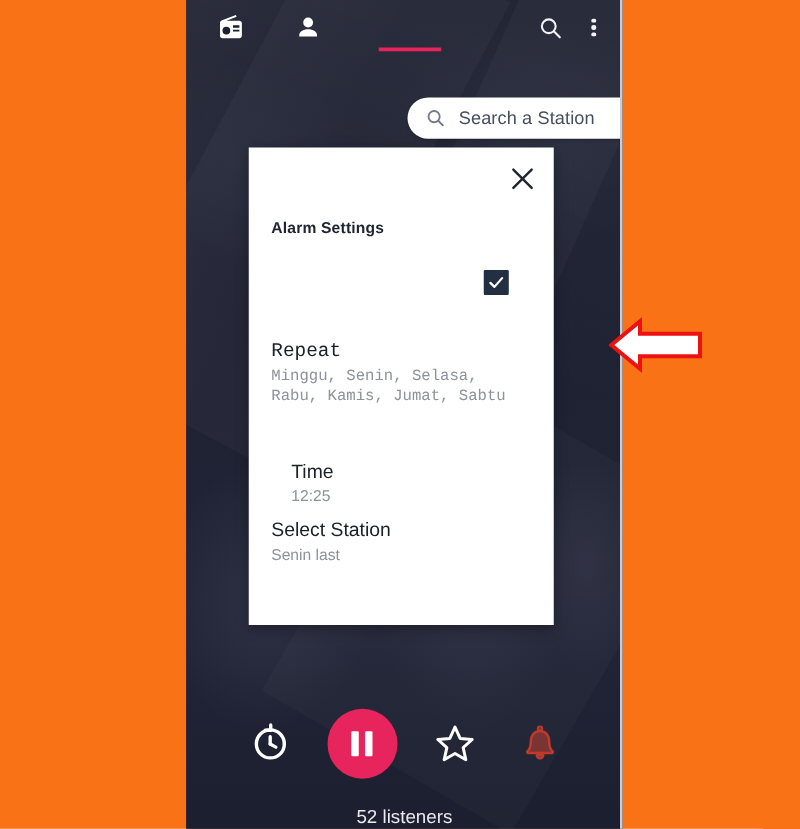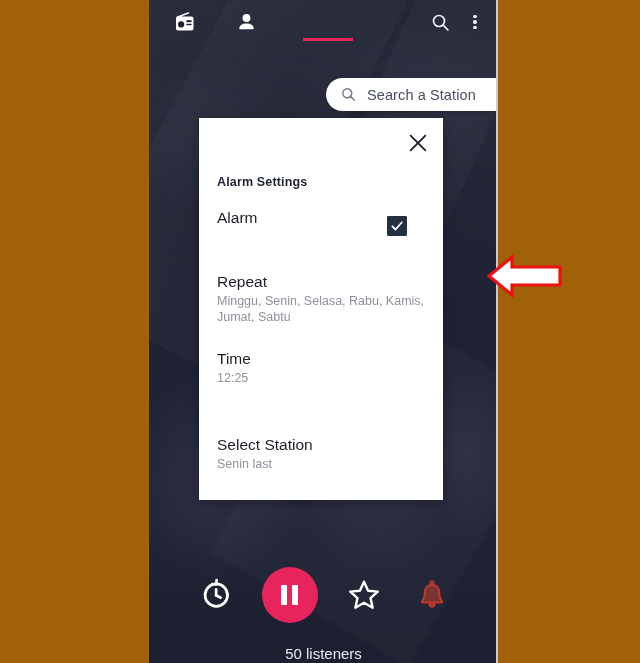--- a/index.html
+++ b/index.html
@@ -15,21 +15,21 @@
     font-family: "Liberation Sans", sans-serif;
     background: #fbfbfb;
   }
 
   
   #canvas {
     position: absolute;
     left: 0; top: 0;
     width: 640px;
     height: 663px;
-    background: #a16207;
+    background: #f97316;
   }
 
   
   #phone {
     position: absolute;
     left: 149px;
     top: 0;
     width: 349px;
     height: 663px;
     overflow: hidden;
@@ -154,23 +154,23 @@
     color: #1b2028;
     line-height: 19px;
   }
   .row-value {
     font-size: 12.5px;
     color: #8d929b;
     line-height: 16px;
     margin-top: 2px;
   }
   #row-alarm   { top: 90px; }
-  #row-repeat  { top: 154px; }
-  #row-time    { top: 231px; }
-  #row-station { top: 297px; margin-top: 20px; }
+  #row-repeat  { top: 154px; font-family: Liberation Mono, monospace; }
+  #row-time    { top: 250px; margin-left: 16px; }
+  #row-station { top: 297px; }
 
   #alarm-checkbox {
     position: absolute;
     left: 188px;
     top: 98px;
     width: 18px;
     height: 18px;
     background: #223042;
     border: 1px solid #223042;
     border-radius: 1px;
@@ -300,21 +300,20 @@
       <div id="dialog-close">
         <svg width="22" height="22" viewBox="0 0 24 24">
           <line x1="4" y1="4" x2="20" y2="20" stroke="#1e2430" stroke-width="2.1" stroke-linecap="round"></line>
           <line x1="20" y1="4" x2="4" y2="20" stroke="#1e2430" stroke-width="2.1" stroke-linecap="round"></line>
         </svg>
       </div>
 
       <div id="dialog-title">Alarm Settings</div>
 
       <div class="row" id="row-alarm">
-        <div class="row-label">Alarm</div>
       </div>
 
       <div id="alarm-checkbox">
         <svg width="14" height="14" viewBox="0 0 24 24">
           <polyline points="4,12.5 9.5,18 20,6" fill="none" stroke="#ffffff" stroke-width="3.1" stroke-linecap="round" stroke-linejoin="round"></polyline>
         </svg>
       </div>
 
       <div class="row" id="row-repeat">
         <div class="row-label">Repeat</div>
@@ -359,21 +358,21 @@
 
       <div class="ctrl" id="ctrl-alarm">
         <svg width="32" height="32" viewBox="0 0 24 24">
           <circle cx="12" cy="2.9" r="1.35" fill="#7b3434" stroke="#c0392b" stroke-width="1.1"></circle>
           <path d="M12 4.3c-3.5 0-5.5 2.8-5.5 6.3 0 3.6-1.2 5.2-2.0 6.0-.35.35-.1.95.4.95h14.2c.5 0 .75-.6.4-.95-.8-.8-2.0-2.4-2.0-6.0 0-3.5-2.0-6.3-5.5-6.3z" fill="#7b3434" stroke="#c0392b" stroke-width="1.5" stroke-linejoin="round"></path>
           <path d="M10.0 18.8a2.0 2.0 0 0 0 4.0 0z" fill="#7b3434" stroke="#c0392b" stroke-width="1.4" stroke-linejoin="round"></path>
         </svg>
       </div>
     </div>
 
-    <div id="listeners">50 listeners</div>
+    <div id="listeners">52 listeners</div>
 
   </div>
 
   <svg id="annot-arrow" viewBox="0 0 75 46">
     <polygon points="2,23 25,4 25,14 73,14 73,32 25,32 25,42" fill="#ffffff" stroke="#ee1111" stroke-width="3.2" stroke-linejoin="miter"></polygon>
   </svg>
 
 </div>
 
 </body></html>

